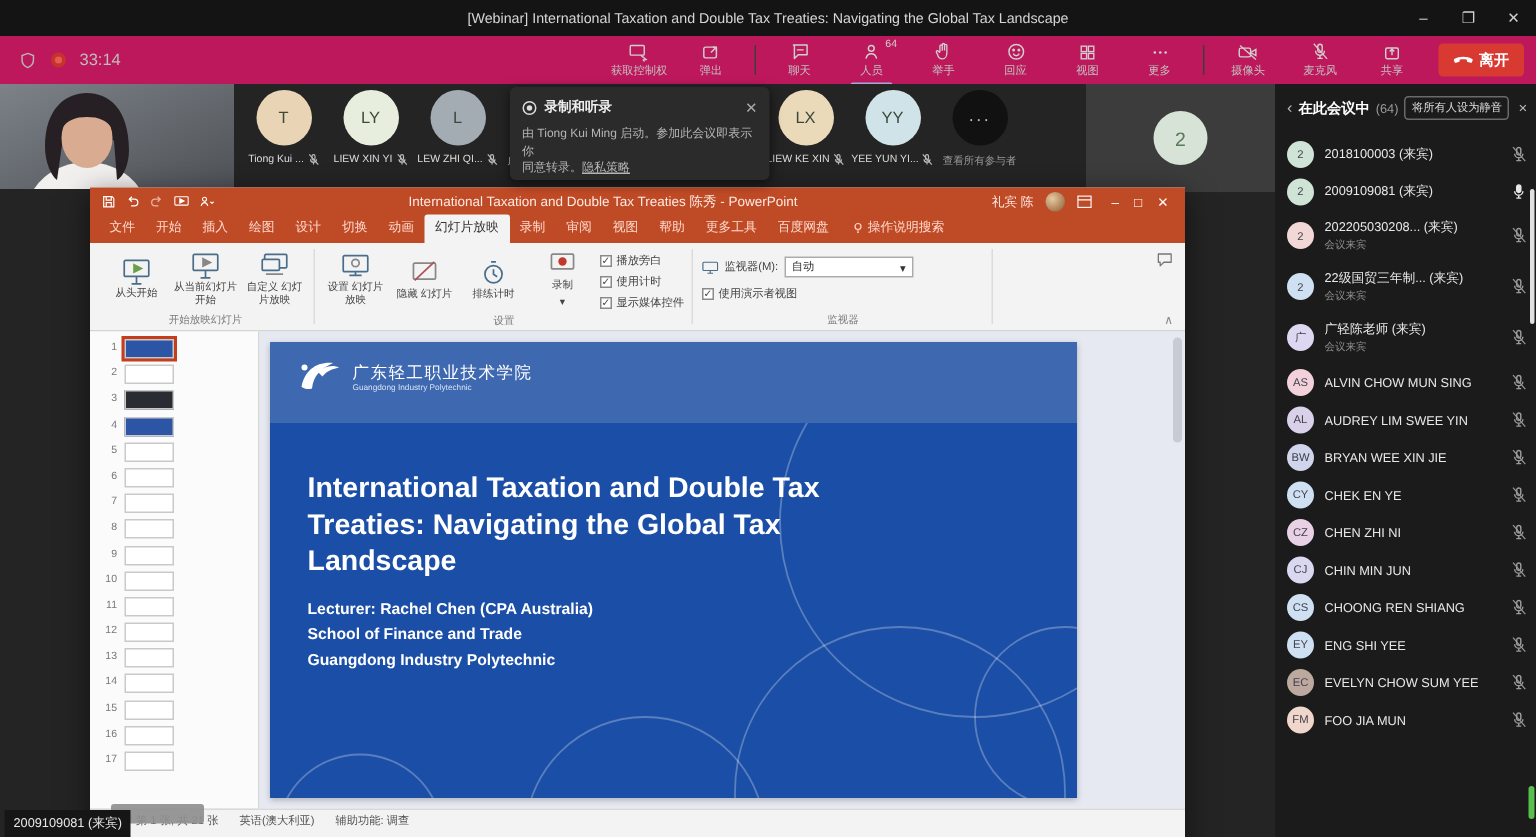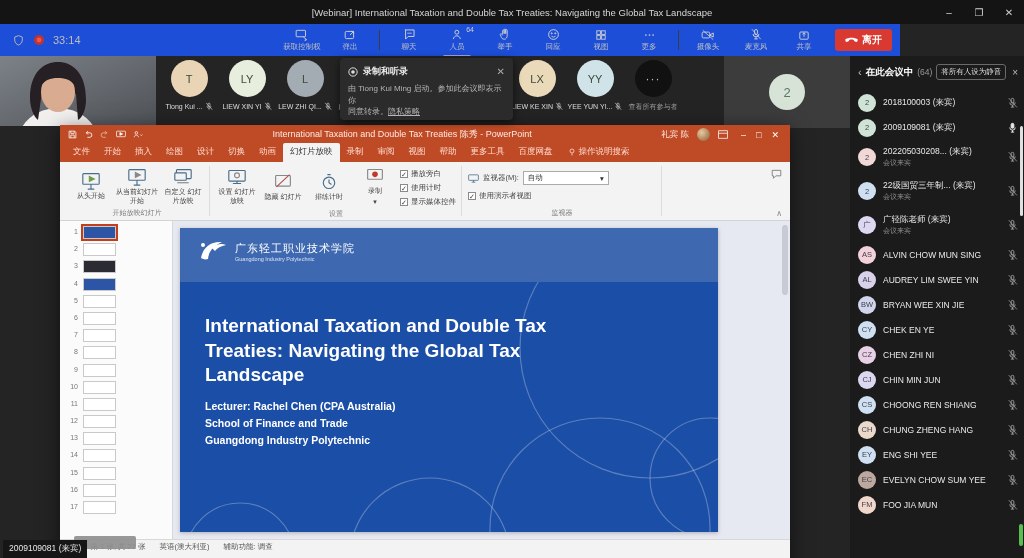--- a/index.html
+++ b/index.html
@@ -6,21 +6,21 @@
   html,body { width:1024px; height:558px; overflow:hidden; font-family:"Liberation Sans",sans-serif; background:#242424; }
   #app { position:relative; width:1024px; height:558px; }
 
   
   .tbar { position:absolute; left:0; top:0; width:1024px; height:24px; background:#141414; display:flex; align-items:center; justify-content:center; }
   .tbar-title { color:#d6d6d6; font-size:9.5px; }
   .winctl { position:absolute; right:0; top:0; height:24px; display:flex; }
   .winctl span { width:30px; height:24px; display:flex; align-items:center; justify-content:center; color:#cfcfcf; font-size:10px; }
 
   
-  .toolbar { position:absolute; left:0; top:24px; width:900px; height:32px; background:#1d4ed8; display:flex; align-items:center; }
+  .toolbar { position:absolute; left:0; top:24px; width:1024px; height:32px; background:#be185d; display:flex; align-items:center; }
   .tb-left { display:flex; align-items:center; gap:8px; padding-left:12px; }
   .timer { color:#bdbdbd; font-size:11px; }
   .tb-right { margin-left:auto; display:flex; align-items:center; gap:2px; padding-right:8px; }
   .tb-item { width:46px; display:flex; flex-direction:column; align-items:center; gap:1px; color:#d0d0d0; position:relative; }
   .tb-item .lbl { font-size:7.5px; color:#c0c0c0; white-space:nowrap; }
   .tb-item.active::after { content:""; position:absolute; bottom:-6px; width:28px; height:3px; border-radius:2px; background:#a6a7dc; }
   .tb-sep { width:1px; height:20px; background:#3c3c3c; margin:0 4px; }
   .badge64 { position:absolute; top:-2px; right:6px; font-size:7px; color:#d0d0d0; }
   .leave-btn { display:flex; align-items:center; gap:4px; background:#d83a31; color:#fff; font-size:10px; font-weight:bold; border-radius:3px; padding:4px 10px; margin-left:6px; }
 
@@ -815,31 +815,20 @@
           <span class="pmeta">
             <span class="pname">CHOONG REN SHIANG</span>
           </span>
           <svg width="11" height="12" viewBox="0 0 20 22" fill="none" stroke="#9a9a9a" stroke-width="1.8">
             <rect x="7.5" y="2.5" width="5" height="9" rx="2.5"></rect>
             <path d="M5 10a5 5 0 0010 0M10 15v3.5M7 18.5h6"></path>
             <path d="M3 2l15 17" stroke-width="1.5"></path>
           </svg>
         </div>
         <div class="prow">
-          <span class="pav" style="background:#ebdacb">CH</span>
-          <span class="pmeta">
-            <span class="pname">CHUNG ZHENG HANG</span>
-          </span>
-          <svg width="11" height="12" viewBox="0 0 20 22" fill="none" stroke="#9a9a9a" stroke-width="1.8">
-            <rect x="7.5" y="2.5" width="5" height="9" rx="2.5"></rect>
-            <path d="M5 10a5 5 0 0010 0M10 15v3.5M7 18.5h6"></path>
-            <path d="M3 2l15 17" stroke-width="1.5"></path>
-          </svg>
-        </div>
-        <div class="prow">
           <span class="pav" style="background:#cfe0f2">EY</span>
           <span class="pmeta">
             <span class="pname">ENG SHI YEE</span>
           </span>
           <svg width="11" height="12" viewBox="0 0 20 22" fill="none" stroke="#9a9a9a" stroke-width="1.8">
             <rect x="7.5" y="2.5" width="5" height="9" rx="2.5"></rect>
             <path d="M5 10a5 5 0 0010 0M10 15v3.5M7 18.5h6"></path>
             <path d="M3 2l15 17" stroke-width="1.5"></path>
           </svg>
         </div>

